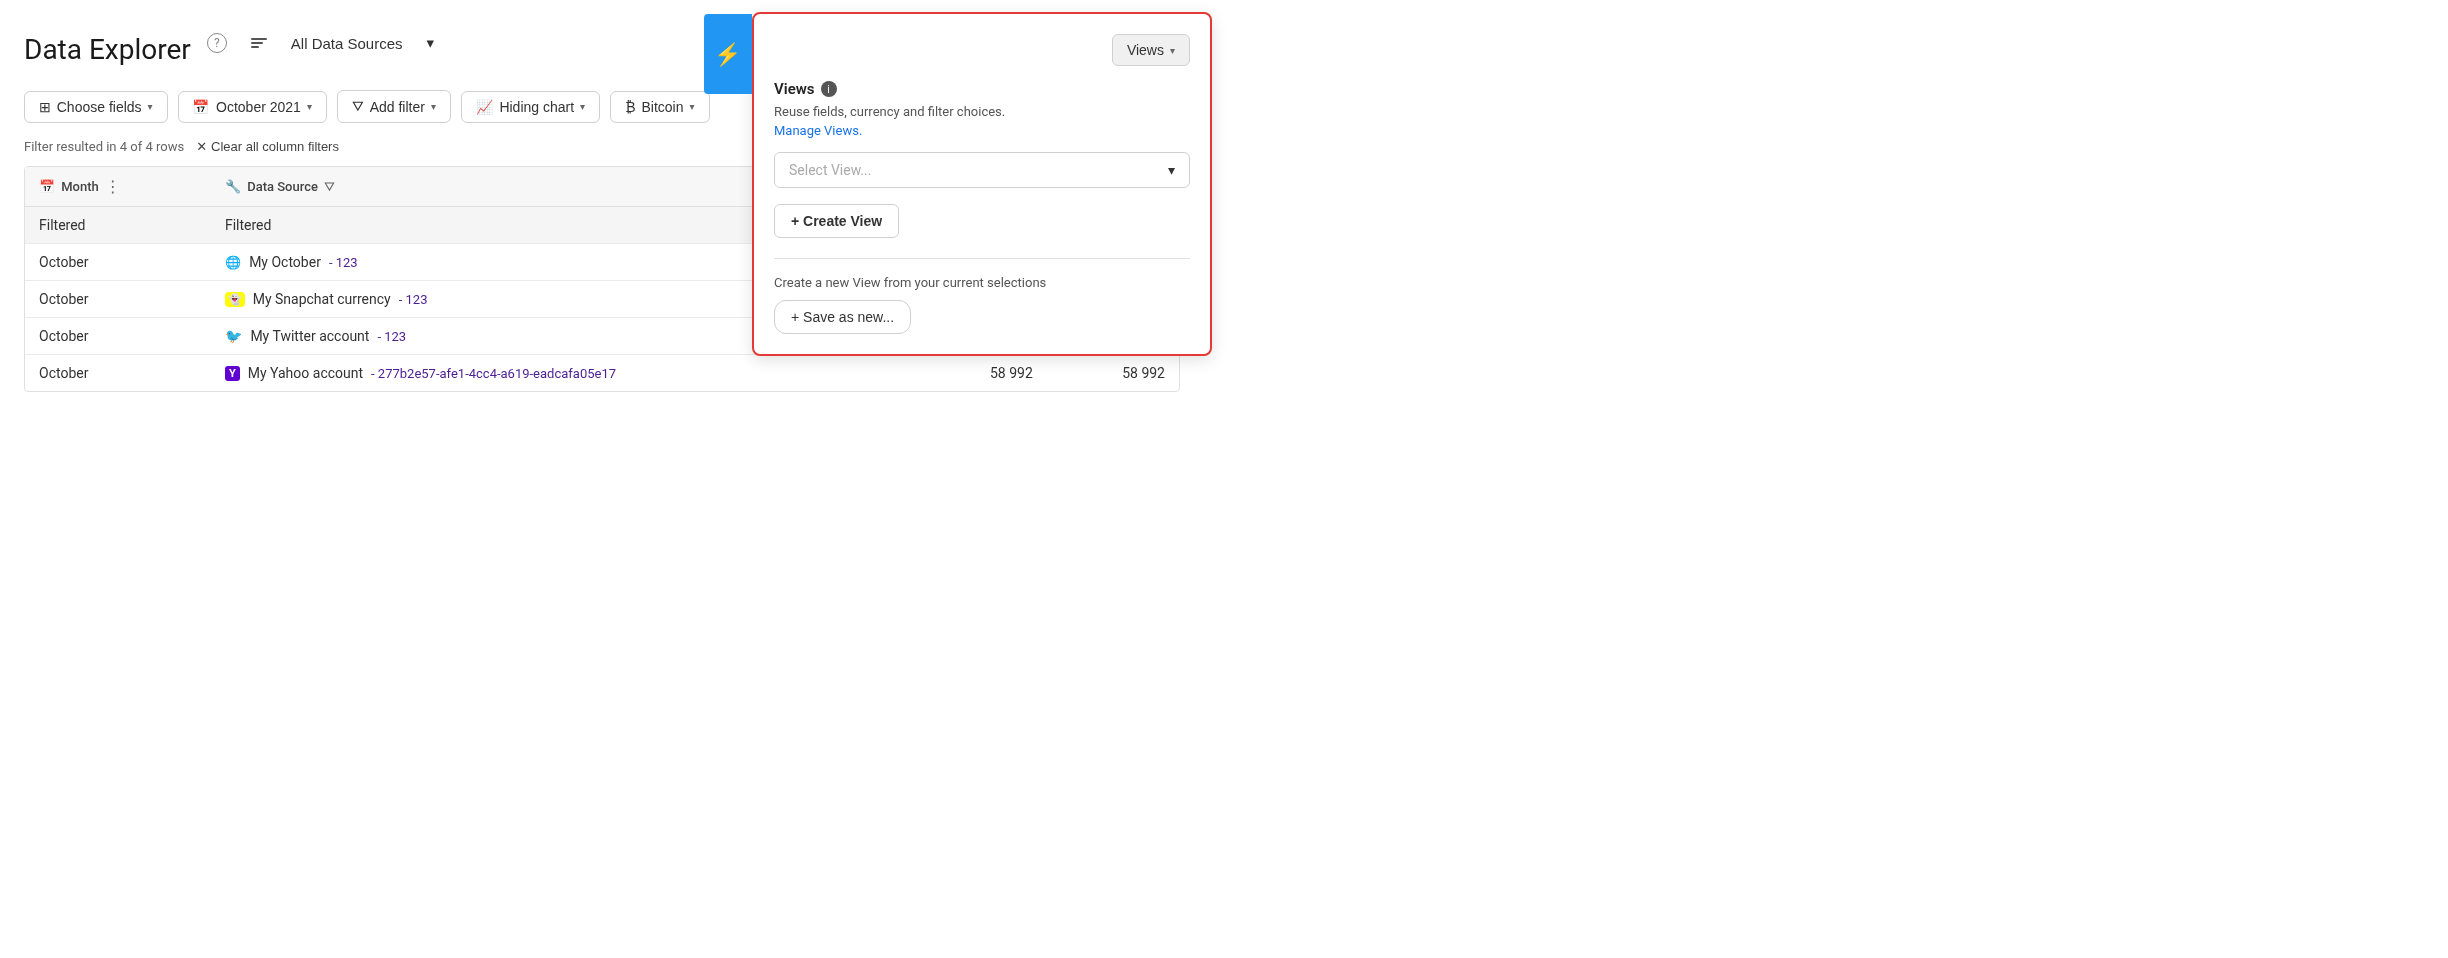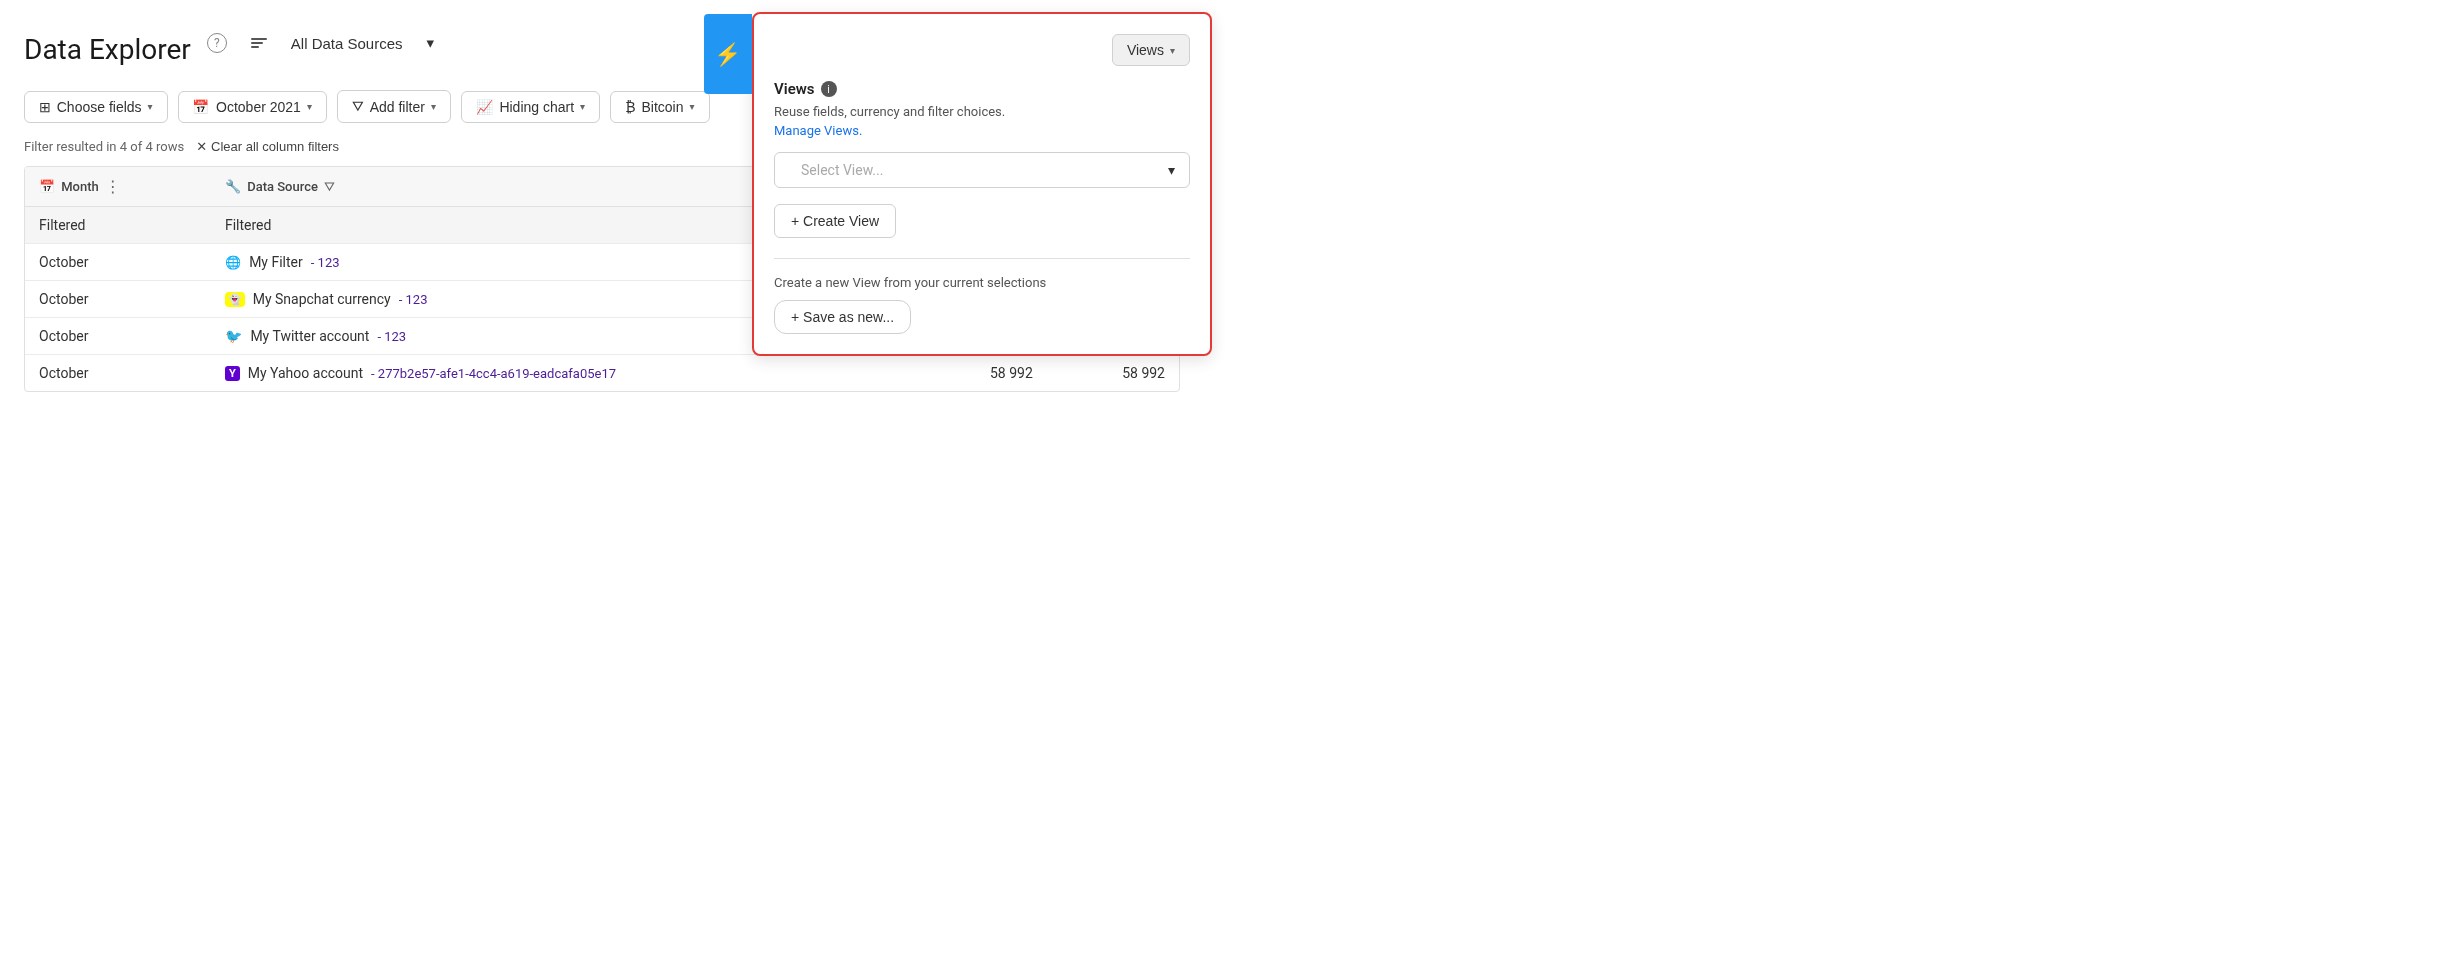--- a/index.html
+++ b/index.html
@@ -218,34 +218,34 @@
       border-radius: 6px;
       padding: 9px 14px;
       margin-bottom: 16px;
       cursor: pointer;
       justify-content: space-between;
       background: #fff;
     }
     .select-view-placeholder {
       font-size: 14px;
       color: #aaa;
-      margin-left: 12px;
     }
     .create-view-btn {
       display: flex;
       align-items: center;
       gap: 6px;
       padding: 8px 16px;
       border: 1.5px solid #d0d0d0;
       border-radius: 6px;
       background: #fff;
       font-size: 14px;
       color: #333;
       cursor: pointer;
       margin-bottom: 20px;
+      font-weight: bold;
     }
 
     .divider {
       border: none;
       border-top: 1px solid #e0e0e0;
       margin-bottom: 16px;
     }
     .save-new-desc {
       font-size: 13px;
       color: #555;
@@ -366,21 +366,21 @@
                 <td>Filtered</td>
                 <td>Filtered</td>
                 <td class="num-right"></td>
                 <td class="num-right"></td>
               </tr>
               <tr>
                 <td>October</td>
                 <td>
                   <div class="data-source-cell">
                     <span style="font-size:13px;">🌐</span>
-                    <span class="source-name">My Filter</span>
+                    <span class="source-name">My October</span>
                     <span class="source-id"> - 123</span>
                   </div>
                 </td>
                 <td class="num-right">529 632</td>
                 <td class="num-right">529 632</td>
               </tr>
               <tr>
                 <td>October</td>
                 <td>
                   <div class="data-source-cell">

